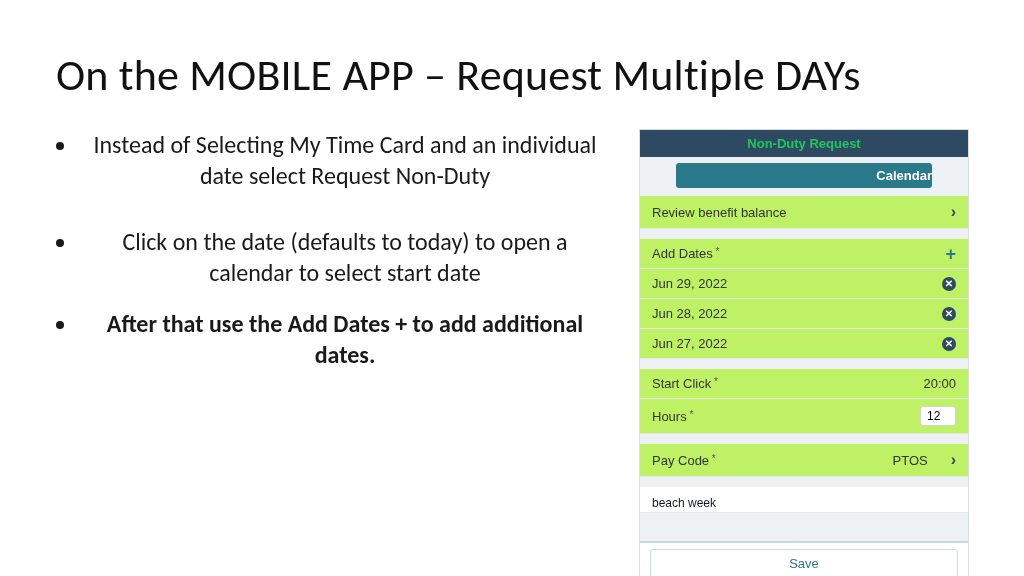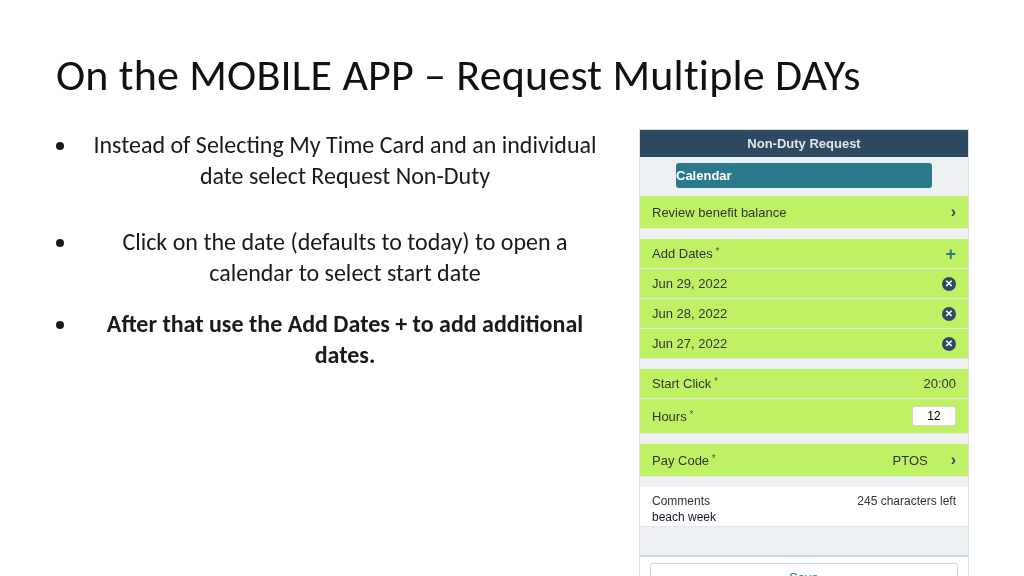--- a/index.html
+++ b/index.html
@@ -50,30 +50,30 @@
     background: #eef1f4;
     font-family: "Segoe UI", Arial, sans-serif;
     font-size: 13px;
     color: #333;
     display: flex;
     flex-direction: column;
     box-shadow: 0 0 0 1px #d9dee3;
   }
   .ph-header {
     background: #2e4a63;
-    color: #e5e5e5;
+    color: #22c55e;
     text-align: center;
     font-weight: 600;
     padding: 6px 12px;
     font-size: 13px;
   }
   .ph-calendar-btn {
     background: #2b7a8c;
     color: #fff;
-    text-align: left;
+    text-align: right;
     font-weight: 600;
     margin: 6px 36px 6px 36px;
     padding: 5px 0;
     border-radius: 3px;
     font-size: 13px;
   }
   .ph-row {
     background: #bef264;
     border-bottom: 1px solid #e3e6ea;
     padding: 7px 12px;
@@ -88,21 +88,21 @@
   .chevron { font-weight: 700; color: #2e4a63; font-size: 16px; }
   .plus { color: #2b7a8c; font-weight: 700; font-size: 18px; line-height: 14px; }
   .x-icon {
     width: 14px; height: 14px; border-radius: 50%;
     background: #2e4a63; color: #fff; display: inline-flex;
     align-items: center; justify-content: center;
     font-size: 10px; font-weight: 700;
   }
   .req::after { content: " *"; color: #555; font-size: 10px; vertical-align: top; }
   .hours-input {
-    width: 44px; text-align: center; border: 1px solid #cfd5db;
+    width: 36px; text-align: left; border: 1px solid #cfd5db;
     border-radius: 3px; padding: 2px 6px; background: #fff;
     font-family: inherit; font-size: 12px;
   }
   .right-text { display: flex; gap: 23px; align-items: center; color: #333; }
   .ph-comments-block {
     background: #fff;
     padding: 7px 12px 2px 12px;
     border-bottom: 1px solid #e3e6ea;
   }
   .ph-comments-head {
@@ -189,24 +189,20 @@
         <span class="req">Pay Code</span>
         <span class="right-text">
           <span>PTOS</span>
           <span class="chevron">›</span>
         </span>
       </div>
 
       <div class="ph-gap"></div>
 
       <div class="ph-comments-block">
-        <div class="ph-comments-head">
-          <span>Comments</span>
-          <span>245 characters left</span>
-        </div>
         <div class="ph-comments-val">beach week</div>
       </div>
 
       <div class="ph-gap-big"></div>
 
       <div class="ph-actions">
         <div class="ph-action-btn">Save</div>
 
       </div>
     </div>

